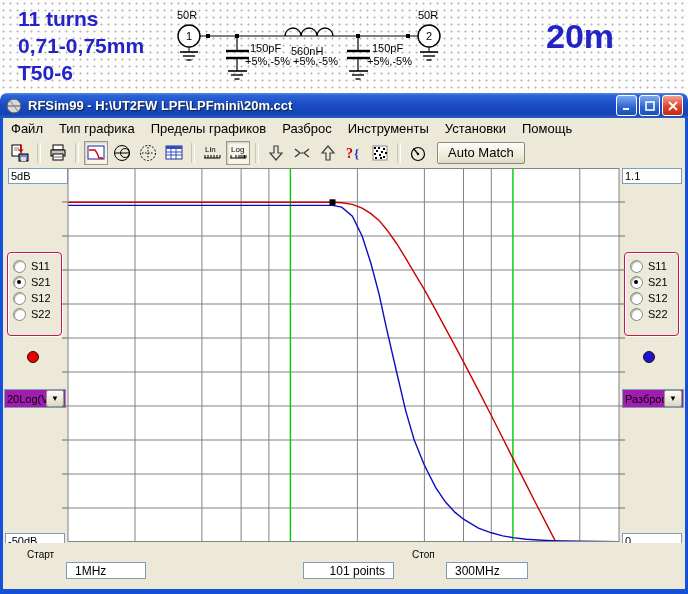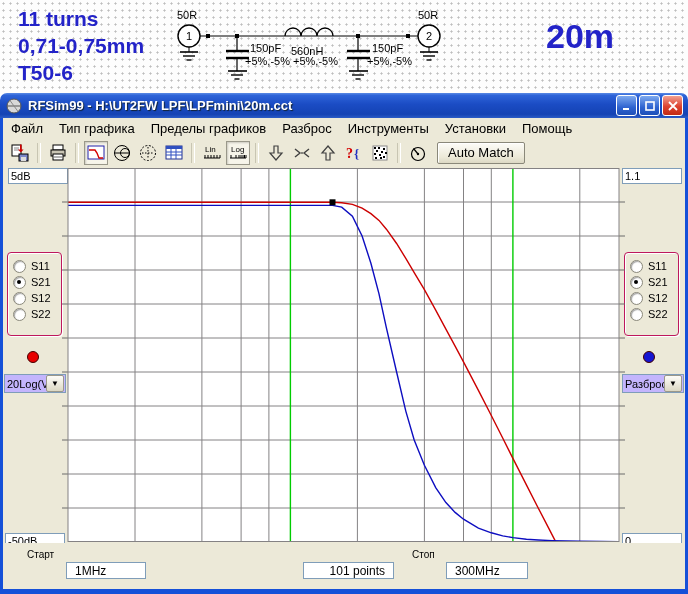--- a/index.html
+++ b/index.html
@@ -47,22 +47,22 @@
     font-size:11px;font-family:"Liberation Sans",sans-serif;padding:1px 2px;box-sizing:border-box;}
   .group-box{position:absolute;width:55px;height:84px;border:1px solid #be185d;border-radius:4px;
     box-shadow:1px 1px 0 #fff, inset 1px 1px 0 #fff;padding:5px 0 0 5px;box-sizing:border-box;}
   .radio-row{display:flex;align-items:center;height:16px;}
   .radio{width:11px;height:11px;border-radius:50%;background:#fff;margin-right:5px;
     border:1px solid #8a887a;box-shadow:inset 1px 1px 1px rgba(0,0,0,.35);position:relative;}
   .radio.checked::after{content:"";position:absolute;left:3px;top:3px;width:4px;height:4px;
     border-radius:50%;background:#000;}
   .radio-label{font-size:11px;}
   .trace-dot{position:absolute;width:10px;height:10px;border-radius:50%;border:1px solid #400;}
-  .combo{position:absolute;width:62px;height:19px;border:1px solid #7f9db9;background:#c4b5fd;
-    display:flex;align-items:center;box-sizing:border-box;}
+  .combo{position:absolute;width:62px;height:19px;border:1px solid #7f9db9;background:#a21caf;
+    display:flex;align-items:center;box-sizing:border-box;margin-top:15px;}
   .combo-text{font-size:11px;padding-left:2px;flex:1;white-space:nowrap;overflow:hidden;}
   .combo-btn{width:16px;height:15px;margin-right:1px;background:linear-gradient(180deg,#fdfcf8,#dcd8c4);
     border:1px solid #9a988a;border-radius:2px;font-size:8px;display:flex;align-items:center;
     justify-content:center;color:#000;}
   
   #sweep-row{position:absolute;left:3px;top:543px;width:682px;height:25px;background:#ece9d8;z-index:5;}
   .sweep-label{position:absolute;font-size:10px;color:#000;top:6px;}
   .sweep-input{position:absolute;top:3px;height:17px;border:1px solid #7f9db9;background:#fff;
     font-size:12px;font-family:"Liberation Sans",sans-serif;padding:0 8px;box-sizing:border-box;margin-top:16px;}
   #statusbar{position:absolute;left:3px;top:568px;width:682px;height:21px;background:#ece9d8;z-index:5;}

